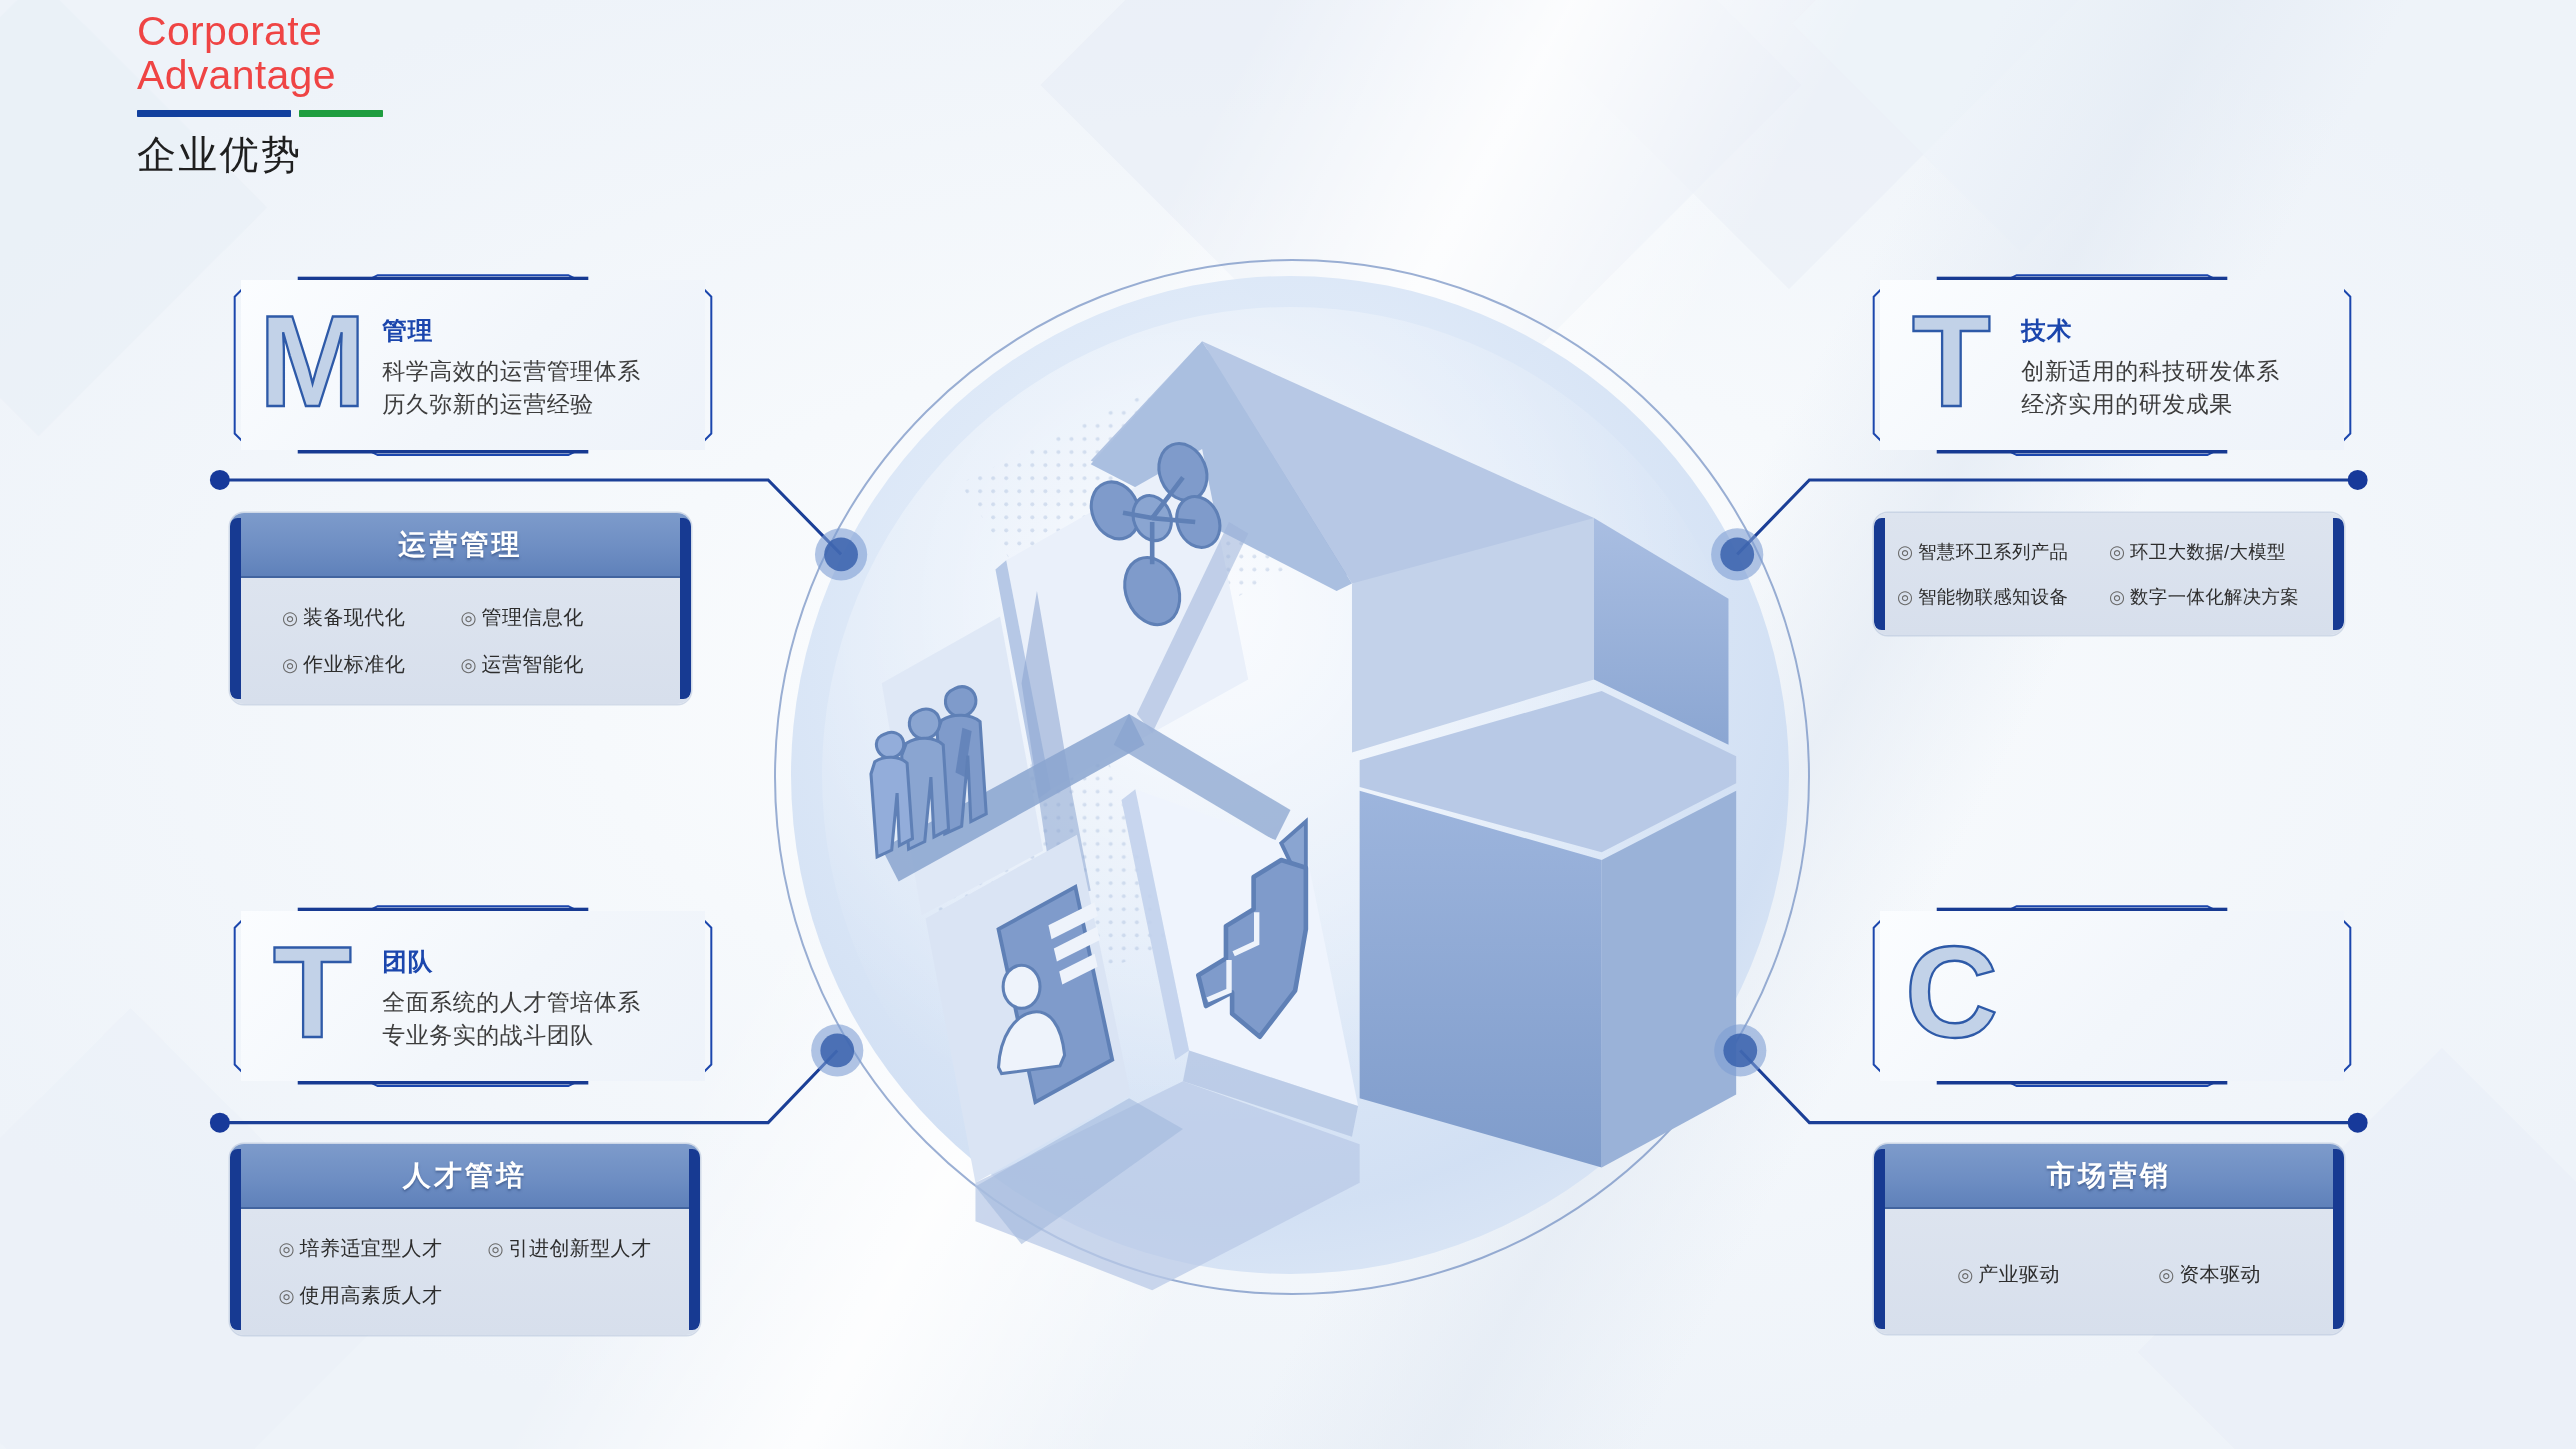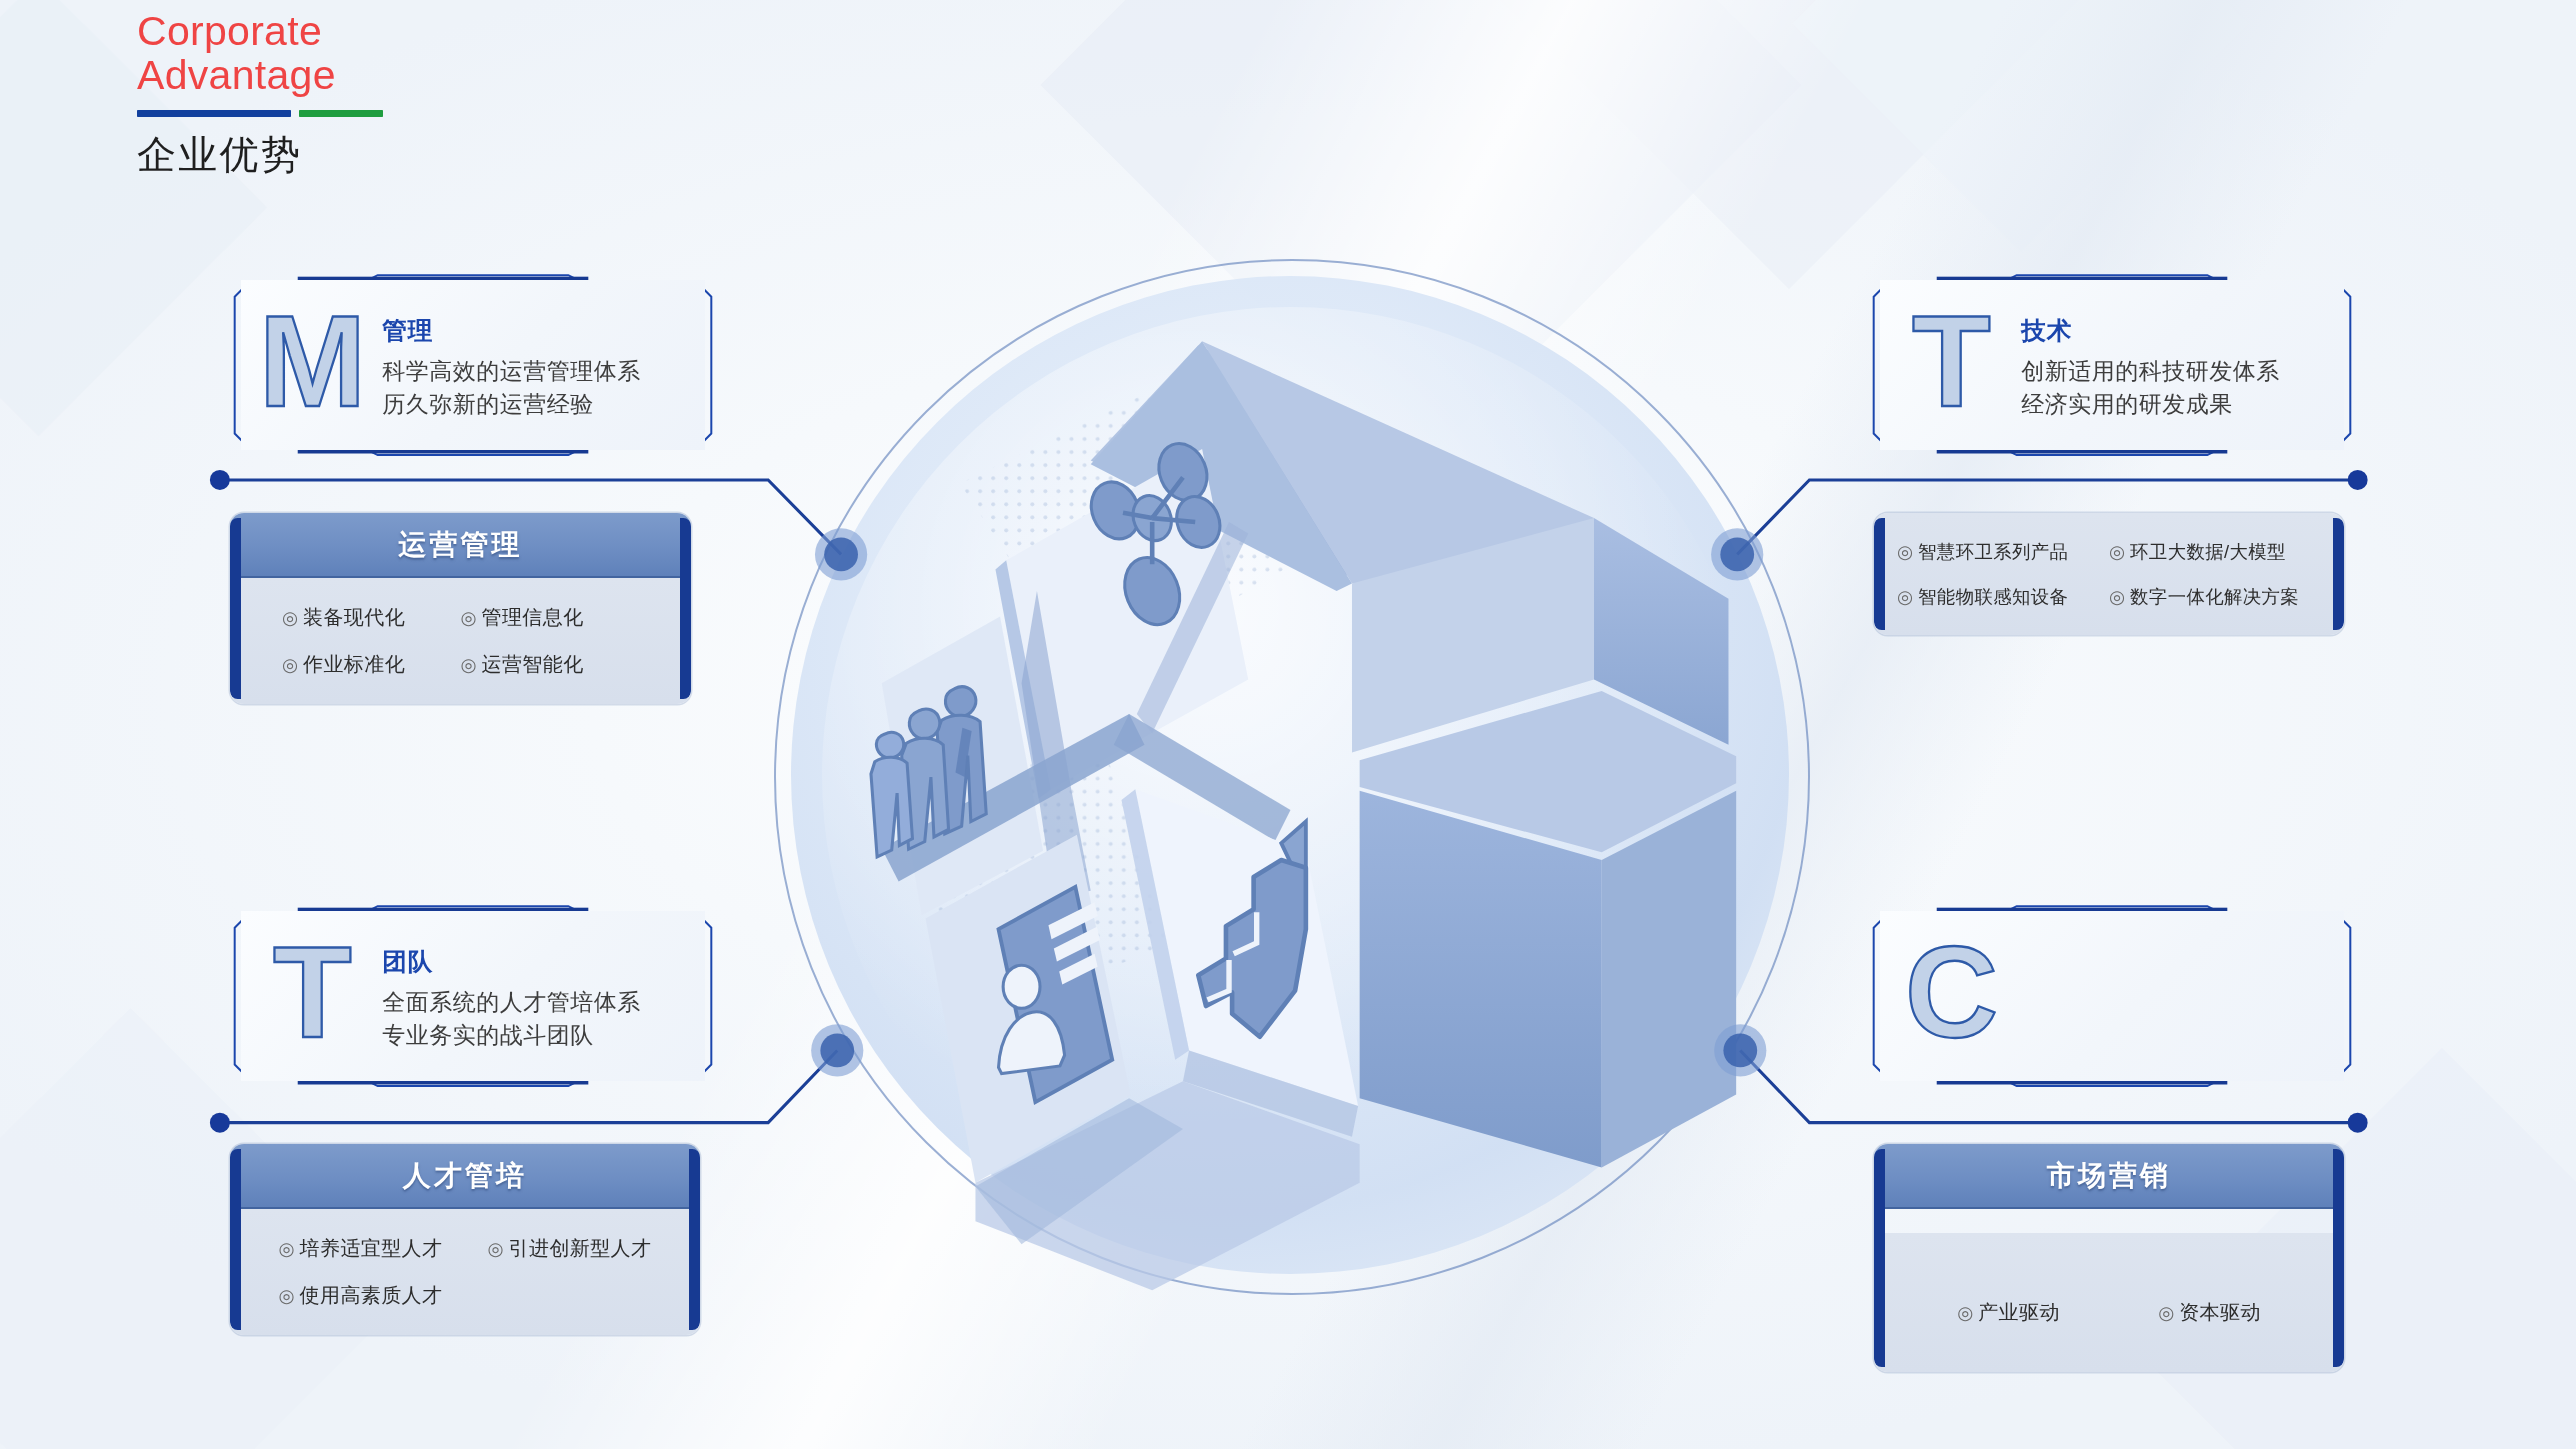--- a/index.html
+++ b/index.html
@@ -101,21 +101,21 @@
     text-shadow:0 1.5px 2.3px rgba(40,65,115,.55);
   }
   .panel .bdy{
     position:relative;z-index:2;
     background:linear-gradient(180deg,#dde4ef 0%,#d7dfec 100%);
     padding:26px 52px 26px;
   }
   .panel .grid{display:flex;flex-wrap:wrap;row-gap:20px;}
   .panel .it{width:50%;font-size:20px;color:#2d2d2d;letter-spacing:0.4px;white-space:nowrap;}
   .panel .bullet{color:#6a6a6a;margin-right:4.6px;font-size:18.4px;}
-  .panel.two-only .bdy{padding:66px 34px 46px;margin-top:24px;}
+  .panel.two-only .bdy{padding:52px 34px 46px;}
   .panel.two-only .it{text-align:center;}
 </style>
 </head>
 <body>
 
 <div id="bg-layer">
   <div id="bg-base"></div>
   <div class="bgpoly" style="left:1152px;top:-184px;width:538px;height:538px;transform:rotate(45deg);background:rgba(229,236,245,.5);"></div>
   <div class="bgpoly" style="left:1574px;top:-230px;width:430px;height:430px;transform:rotate(45deg);background:rgba(233,239,247,.6);"></div>
   <div class="bgpoly" style="left:1859px;top:-138px;width:323px;height:323px;transform:rotate(45deg);background:rgba(238,243,250,.7);"></div>

